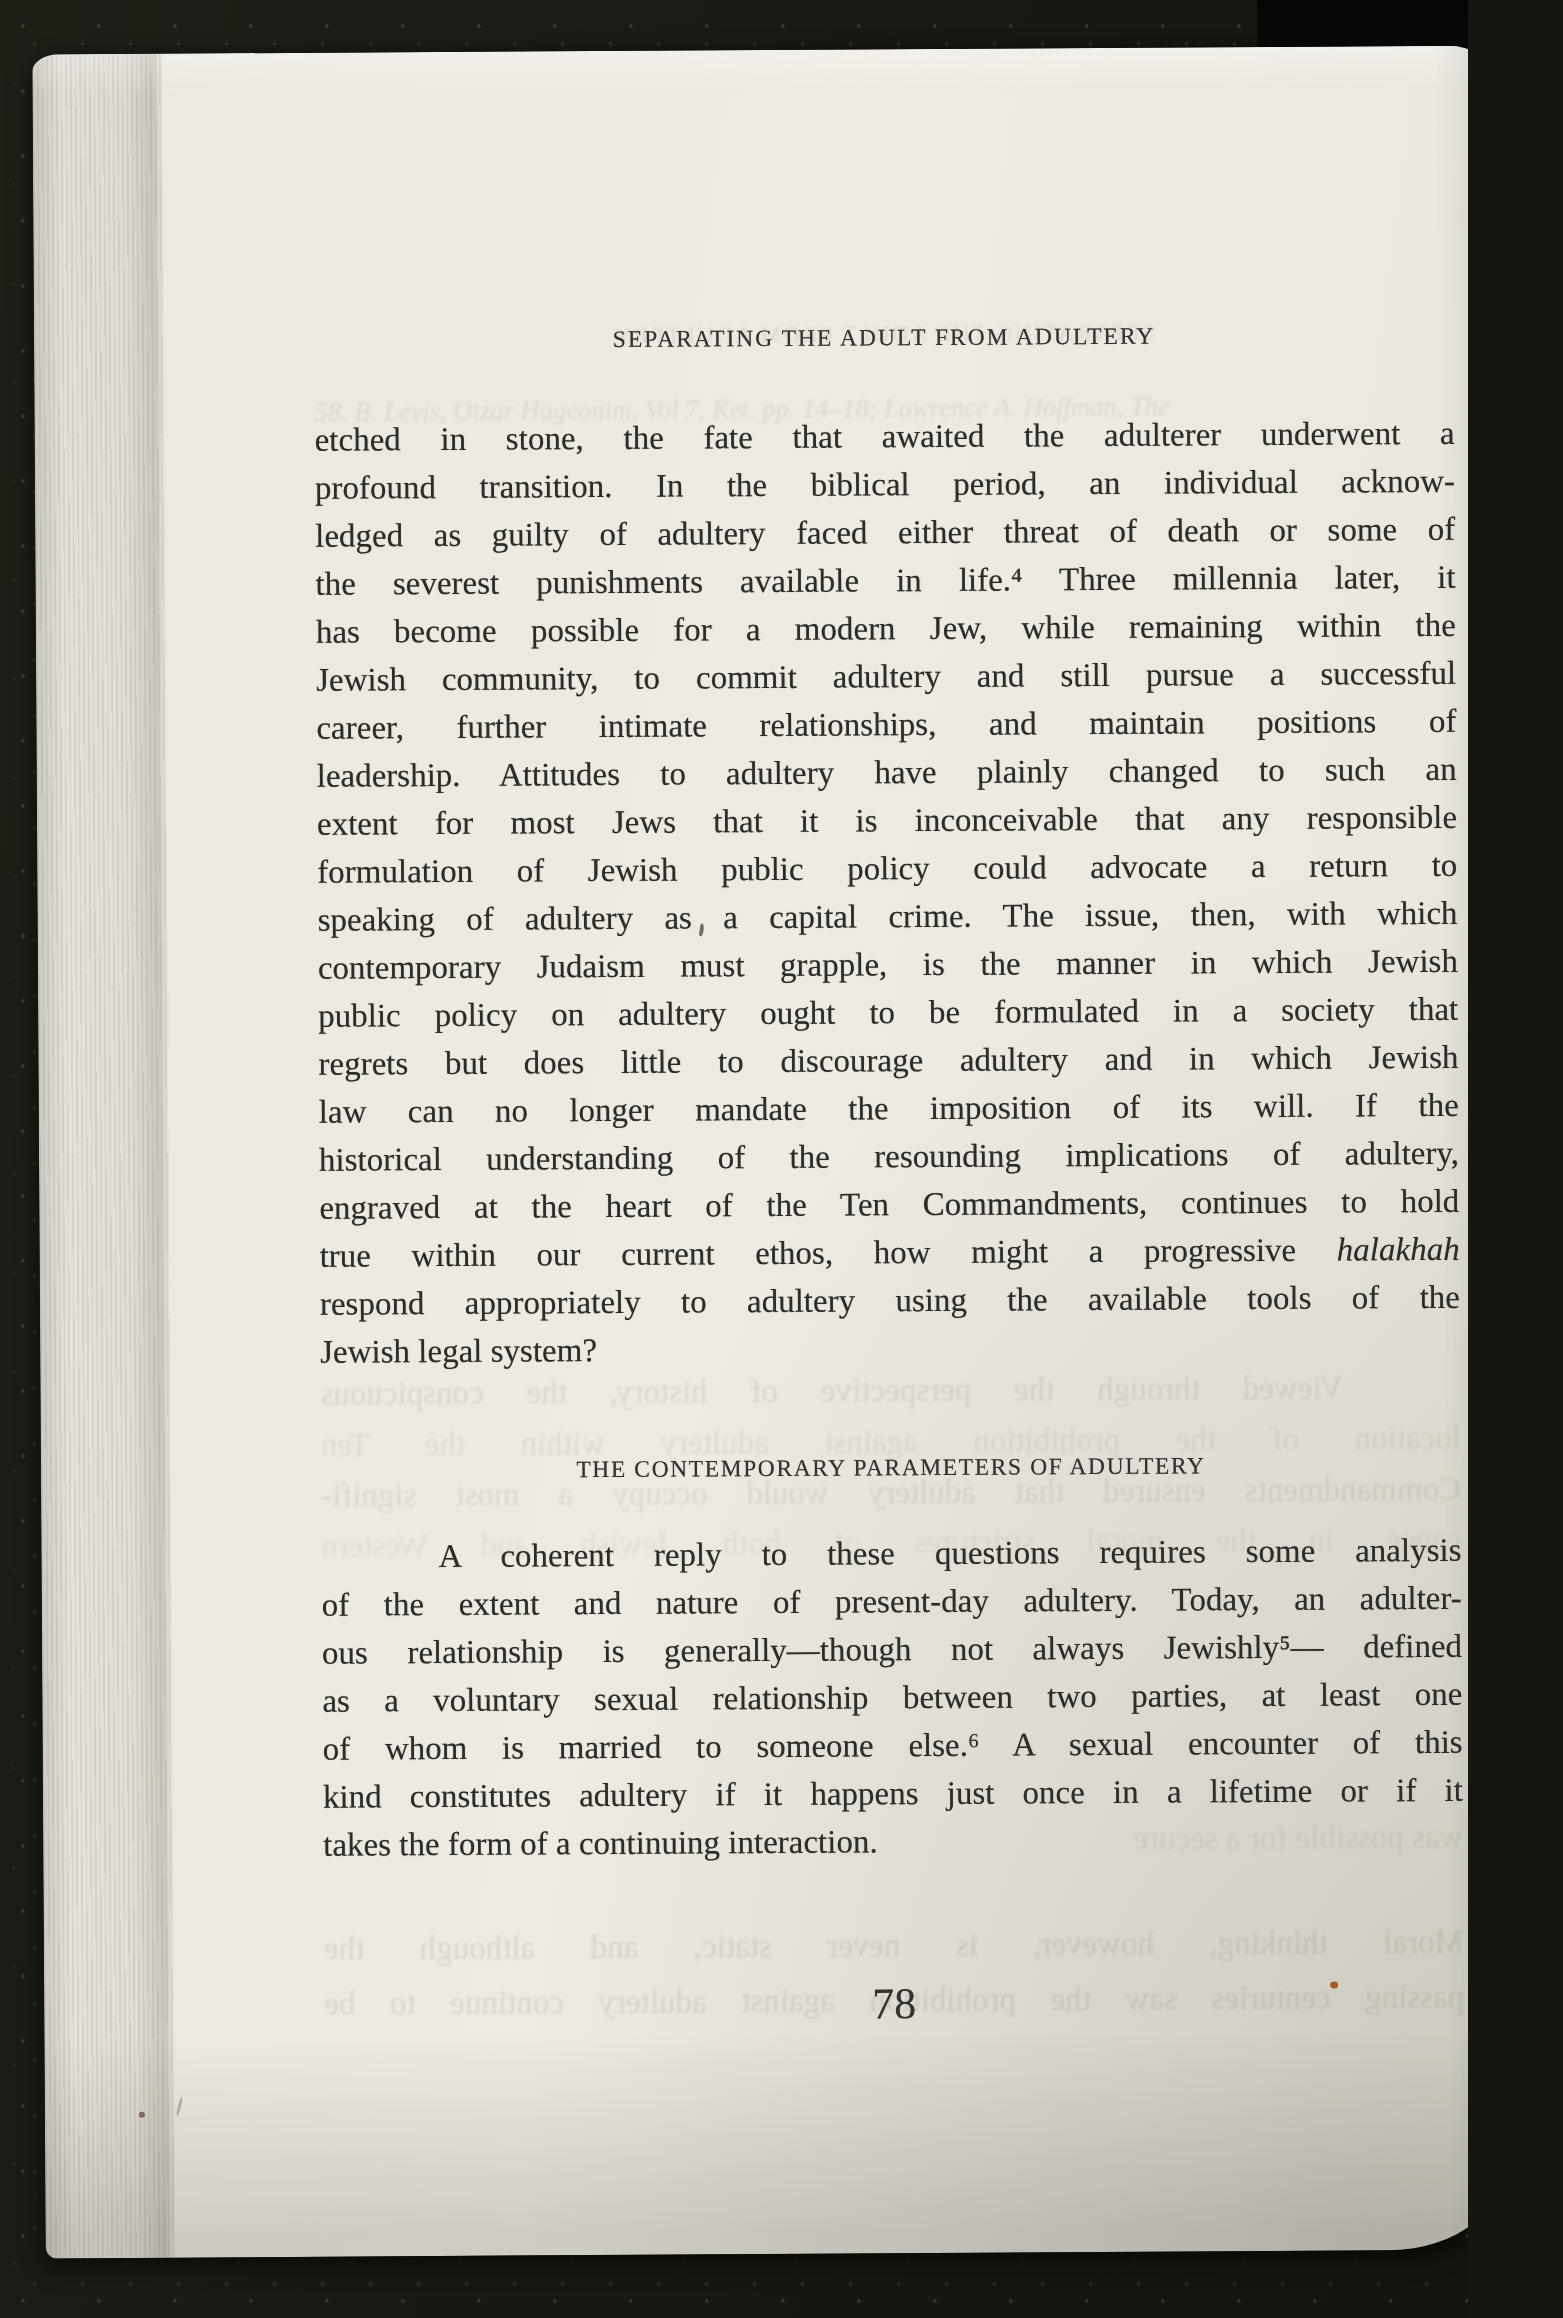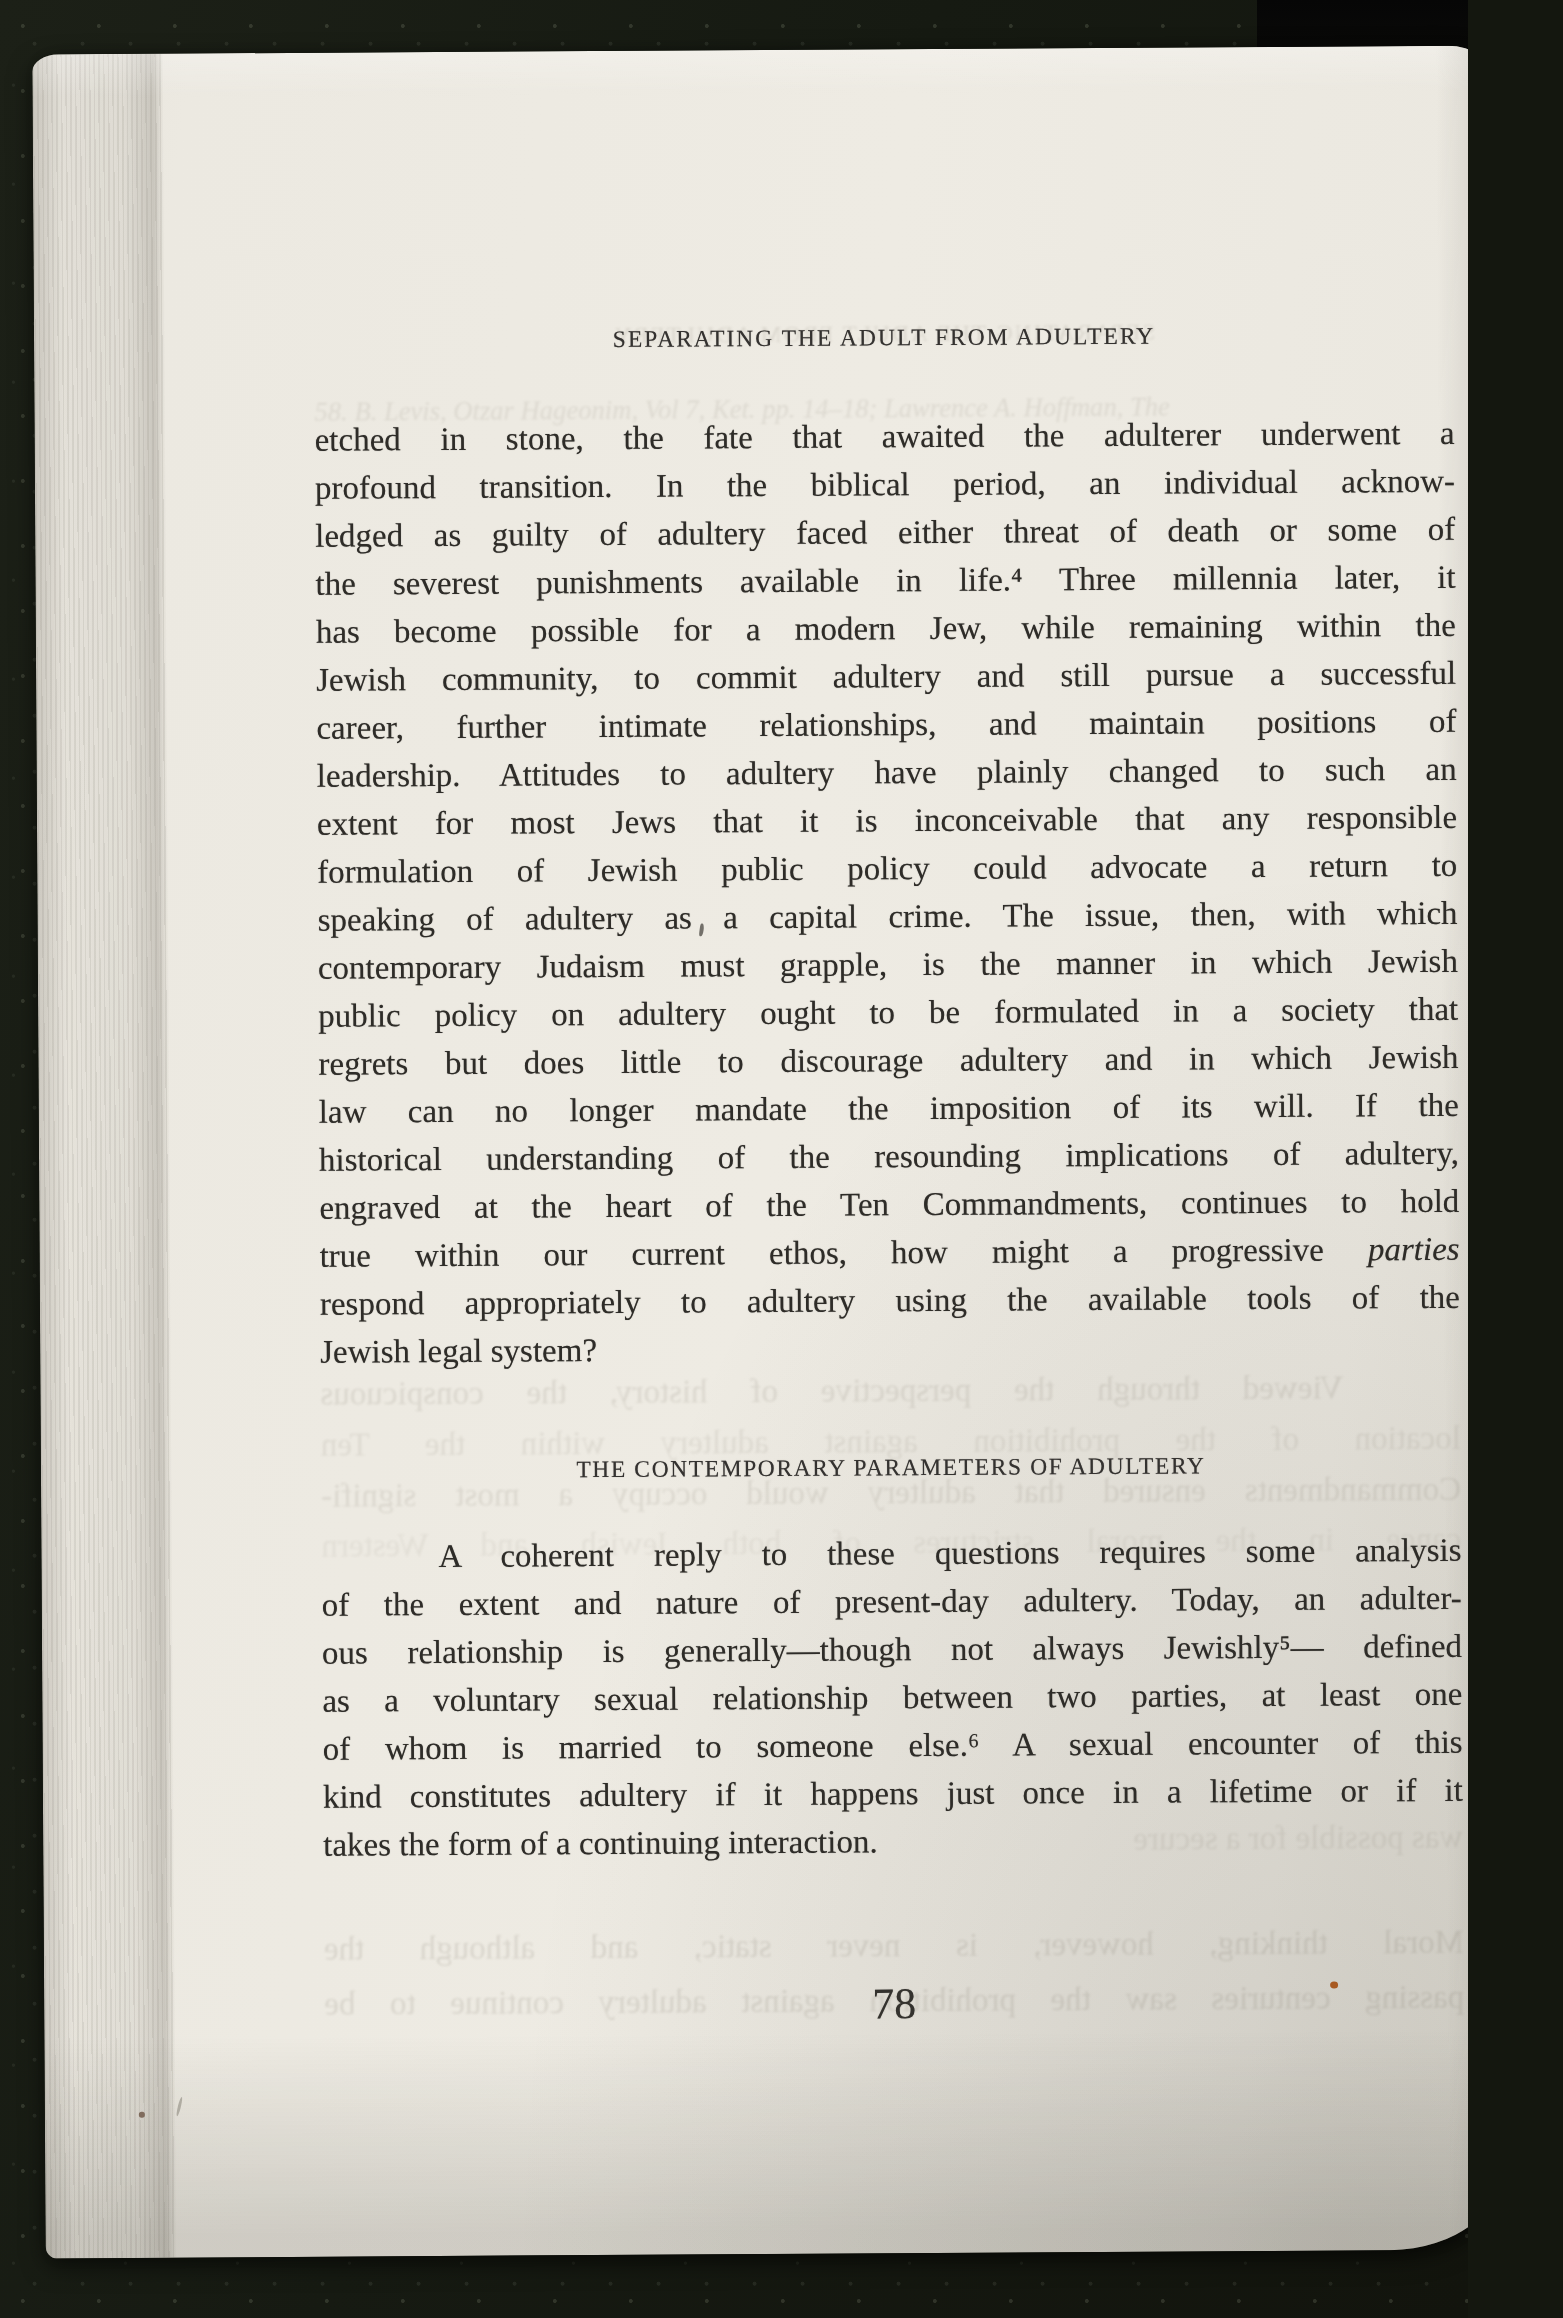--- a/index.html
+++ b/index.html
@@ -169,21 +169,21 @@
             <div class="pline">leadership. Attitudes to adultery have plainly changed to such an</div>
             <div class="pline">extent for most Jews that it is inconceivable that any responsible</div>
             <div class="pline">formulation of Jewish public policy could advocate a return to</div>
             <div class="pline">speaking of adultery as a capital crime. The issue, then, with which</div>
             <div class="pline">contemporary Judaism must grapple, is the manner in which Jewish</div>
             <div class="pline">public policy on adultery ought to be formulated in a society that</div>
             <div class="pline">regrets but does little to discourage adultery and in which Jewish</div>
             <div class="pline">law can no longer mandate the imposition of its will. If the</div>
             <div class="pline">historical understanding of the resounding implications of adultery,</div>
             <div class="pline">engraved at the heart of the Ten Commandments, continues to hold</div>
-            <div class="pline">true within our current ethos, how might a progressive <i>parties</i></div>
+            <div class="pline">true within our current ethos, how might a progressive <i>halakhah</i></div>
             <div class="pline">respond appropriately to adultery using the available tools of the</div>
             <div class="pline">Jewish legal system?</div>
           </div>
 
         <div class="section-heading">THE CONTEMPORARY PARAMETERS OF ADULTERY</div>
 
         <div class="paragraph" id="para-1">
             <div class="pline">A coherent reply to these questions requires some analysis</div>
             <div class="pline">of the extent and nature of present-day adultery. Today, an adulter-</div>
             <div class="pline">ous relationship is generally—though not always Jewishly⁵— defined</div>

